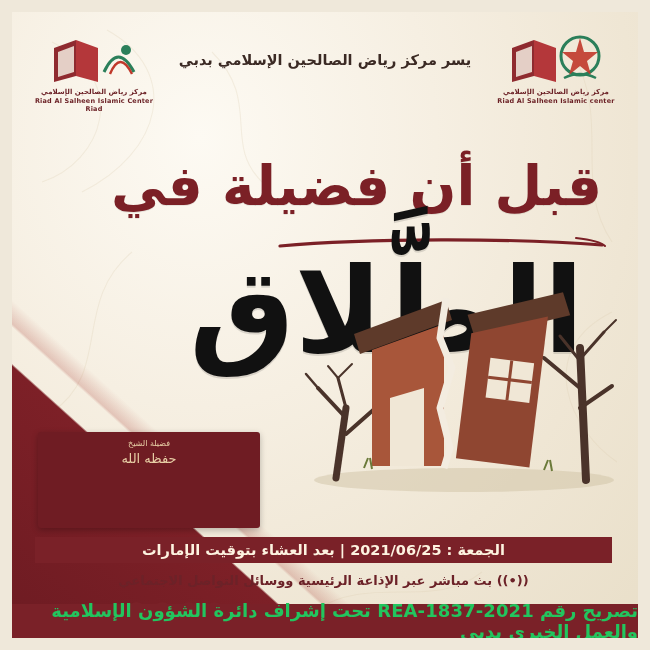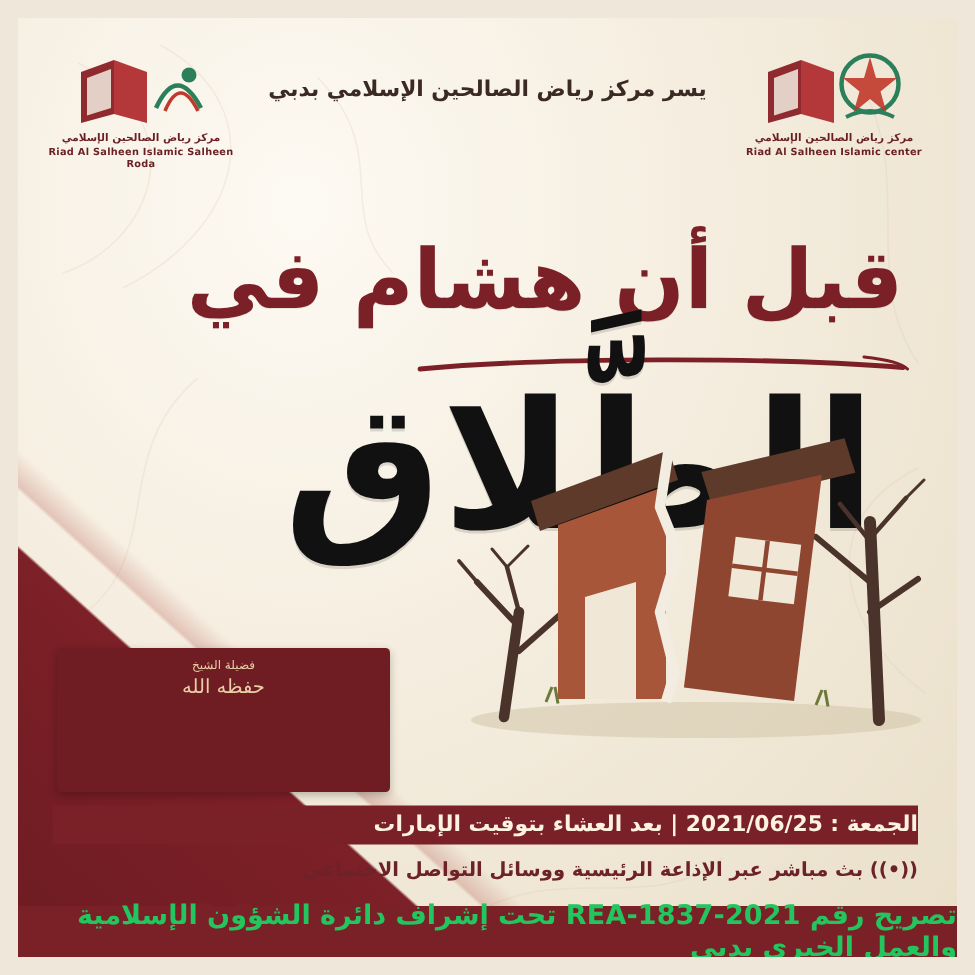--- a/index.html
+++ b/index.html
@@ -190,21 +190,21 @@
     width: 330px;
     height: 270px;
     pointer-events: none;
   }
 
   
   .bar {
     position: absolute;
     left: 23px;
     right: 26px;
-    text-align: right;
+    text-align: center;
     direction: rtl;
   }
   .bar-date {
     top: 525px;
     height: 26px;
     line-height: 26px;
     background: #7a2128;
     color: #fdf3e0;
     font-size: 14.5px;
     font-weight: bold;
@@ -321,31 +321,31 @@
             <path d="M12 16 L34 8 L34 44 L12 50 Z" fill="#8f2a2f"></path>
             <path d="M34 8 L56 16 L56 50 L34 44 Z" fill="#b4373a"></path>
             <path d="M16 20 L32 14 L32 40 L16 45 Z" fill="#f3ece0" opacity=".85"></path>
             <path d="M62 40 Q76 10 92 40" fill="none" stroke="#2b7f5a" stroke-width="3"></path>
             <path d="M68 42 Q78 18 90 42" fill="none" stroke="#c0392b" stroke-width="2.4"></path>
             <circle cx="84" cy="18" r="5" fill="#2b7f5a"></circle>
           </svg>
         </div>
         <div class="logo-cap">
           <span class="ar">مركز رياض الصالحين الإسلامي</span>
-          <span>Riad Al Salheen Islamic Salheen Roda</span>
+          <span>Riad Al Salheen Islamic Center Riad</span>
         </div>
       </div>
 
       <div class="header-text">
         <div class="l1">يسر مركز رياض الصالحين الإسلامي بدبي</div>
       </div>
     </div>
 
     <div class="headline-wrap">
-      <div class="hl-line1">قبل أن هشام في</div>
+      <div class="hl-line1">قبل أن فضيلة في</div>
       <svg class="hl-swoosh" viewBox="0 0 330 16">
         <path d="M4 10 C 90 2, 240 2, 326 9" stroke="#7b2026" stroke-width="3.2" fill="none" stroke-linecap="round"></path>
         <path d="M300 2 C 318 4, 326 7, 329 10" stroke="#7b2026" stroke-width="2" fill="none" stroke-linecap="round"></path>
       </svg>
       <div class="hl-line2">الطَّلاق</div>
     </div>
 
     <svg class="scene" viewBox="0 0 330 270">
 
       <ellipse cx="170" cy="252" rx="150" ry="12" fill="#cdbfa0" opacity=".45"></ellipse>

